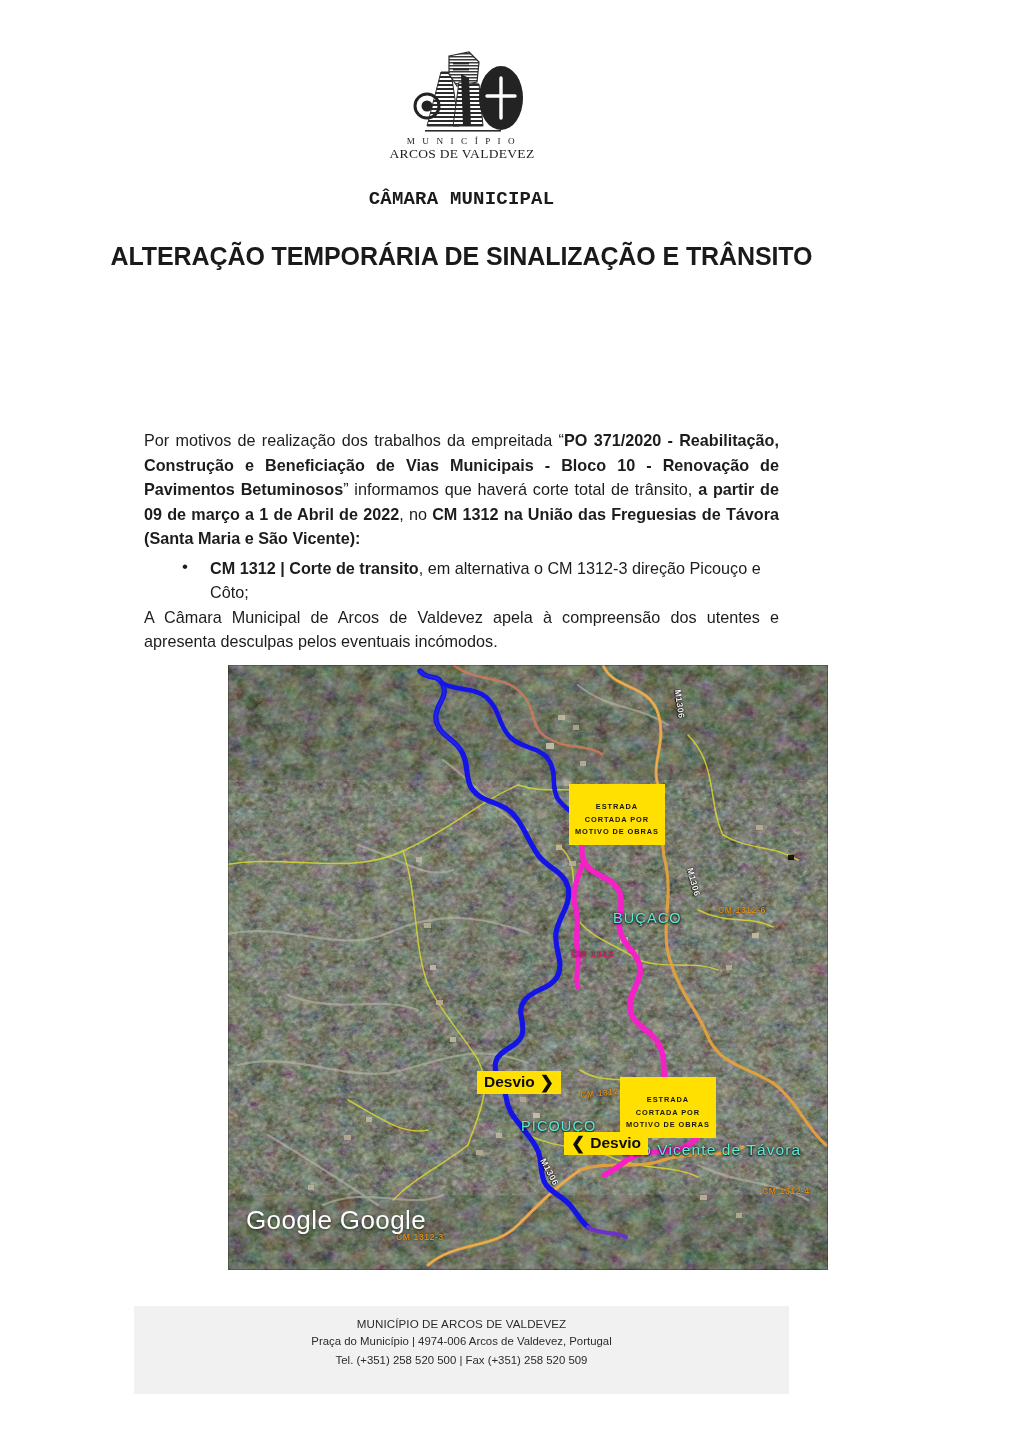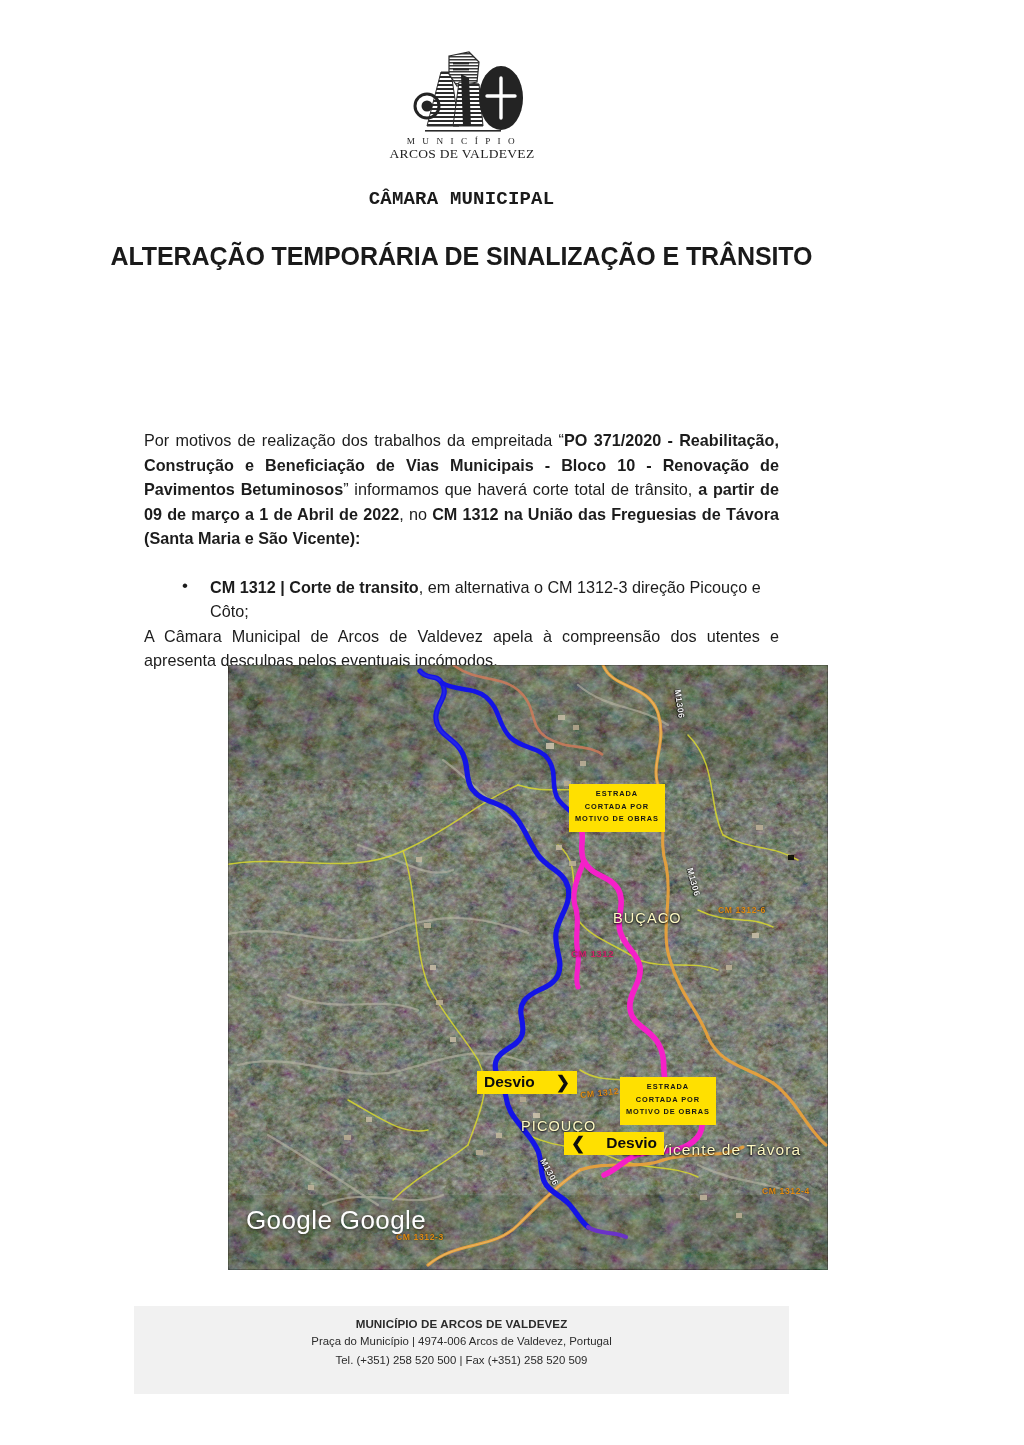--- a/index.html
+++ b/index.html
@@ -74,21 +74,21 @@
     margin: 0;
     font-size: 16.2px;
     line-height: 24.5px;
     text-align: justify;
     text-justify: inter-word;
     color: #1c1c1c;
   }
   p.para b { font-weight: bold; }
 
   .bullet-list {
-    margin: 24px 0 0 0;
+    margin: 5px 0 0 0;
     padding: 0;
     list-style: none;
   }
   .bullet-list li {
     position: relative;
     padding-left: 66px;
     font-size: 16.2px;
     line-height: 24.5px;
     color: #1c1c1c;
   }
@@ -120,58 +120,58 @@
   .sign-obras {
     position: absolute;
     background: #ffe000;
     color: #151515;
     font-family: "Liberation Sans", sans-serif;
     font-weight: bold;
     font-size: 7.4px;
     letter-spacing: .9px;
     text-align: center;
     line-height: 12.5px;
-    padding: 4px 6px 6px 6px;
+    padding: 17px 6px 6px 6px;
     white-space: nowrap;
   }
   .sign-obras-1 { left: 341px; top: 119px; }
   .sign-obras-2 { left: 392px; top: 412px; }
 
   .sign-desvio {
     position: absolute;
     background: #ffe000;
     color: #0d0d0d;
     font-weight: bold;
     font-size: 15.5px;
     line-height: 20px;
     padding: 1px 7px 2px 7px;
     display: flex;
     align-items: center;
-    gap: 21px;
+    gap: 5px;
     white-space: nowrap;
   }
   .sign-desvio-1 { left: 249px; top: 406px; }
   .sign-desvio-2 { left: 336px; top: 467px; }
   .chev { font-size: 17px; font-weight: bold; line-height: 1; }
 
   .ge-watermark {
     position: absolute;
     left: 18px;
     bottom: 34px;
     color: #ffffff;
     font-size: 26px;
     letter-spacing: .4px;
     font-family: "Liberation Sans", sans-serif;
     text-shadow: 0 1px 3px rgba(0,0,0,.55);
     white-space: nowrap;
   }
 
   .place-label {
     position: absolute;
-    color: #fef9c3;
+    color: #5eead4;
     font-size: 14.5px;
     letter-spacing: 1.1px;
     text-shadow: 0 1px 2px rgba(0,0,0,.85), 0 0 3px rgba(0,0,0,.8);
     white-space: nowrap;
     pointer-events: none;
     padding-left: 28px;
   }
   .place-bucaco { left: 357px; top: 245px; }
   .place-picouco { left: 265px; top: 453px; }
   .place-savicente { left: 365px; top: 476px; font-size: 15.5px; }
@@ -204,21 +204,21 @@
     left: 134px;
     right: 134px;
     top: 1306px;
     height: 88px;
     background: #f1f1f1;
     text-align: center;
     padding-top: 11px;
   }
   .footer .f-title {
     font-size: 11.6px;
-    font-weight: bold;
+    font-weight: normal;
     color: #2b2b2b;
     letter-spacing: .1px;
     font-variant: small-caps;
   }
   .footer .f-line {
     font-size: 11.4px;
     color: #2b2b2b;
     margin-top: 4px;
     line-height: 15px;
   }

